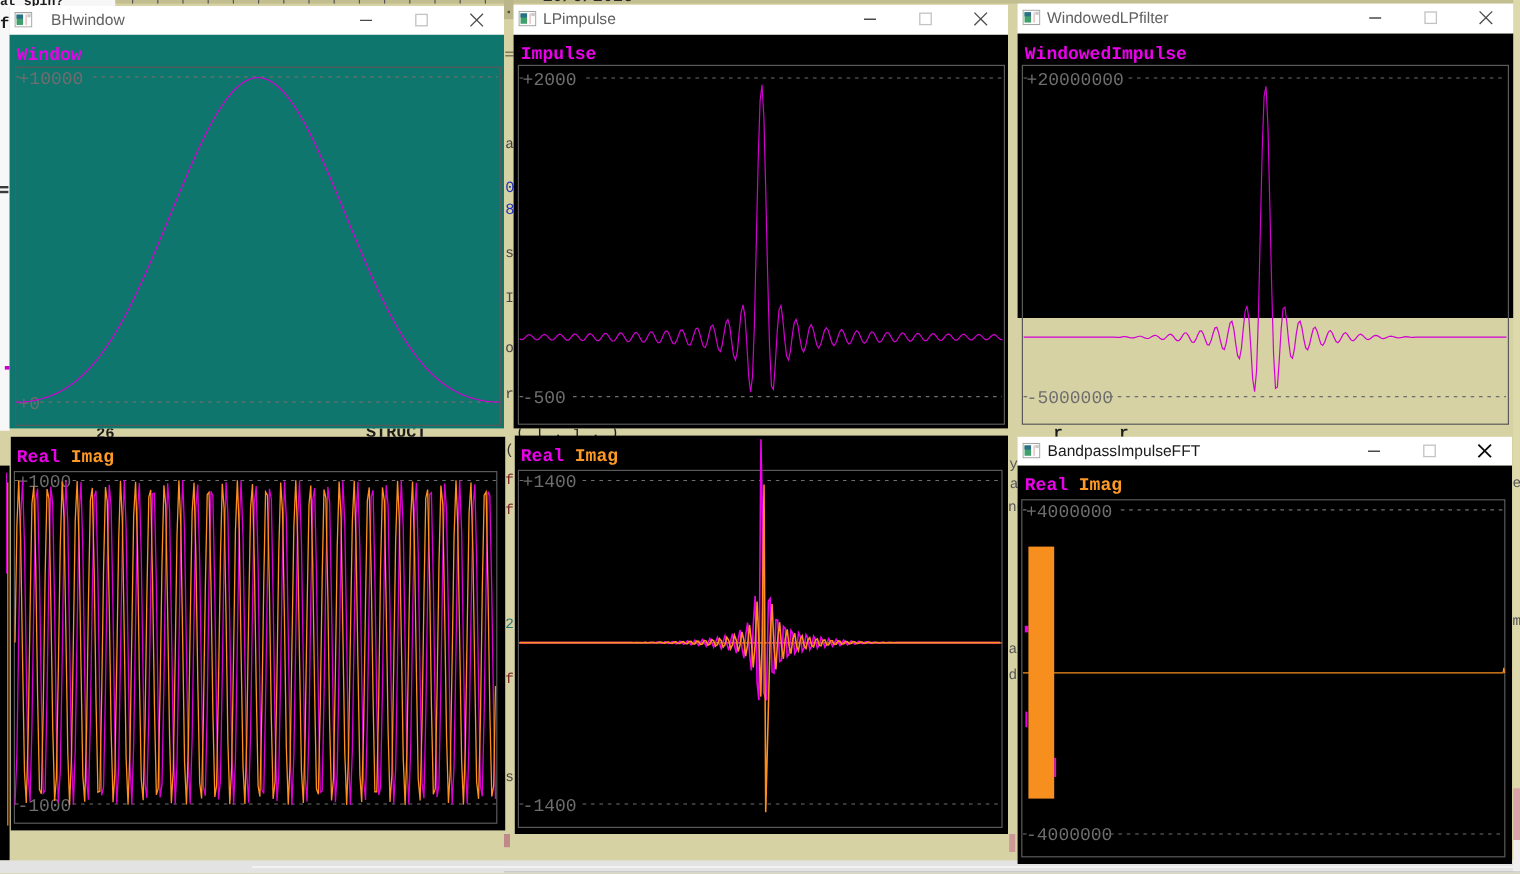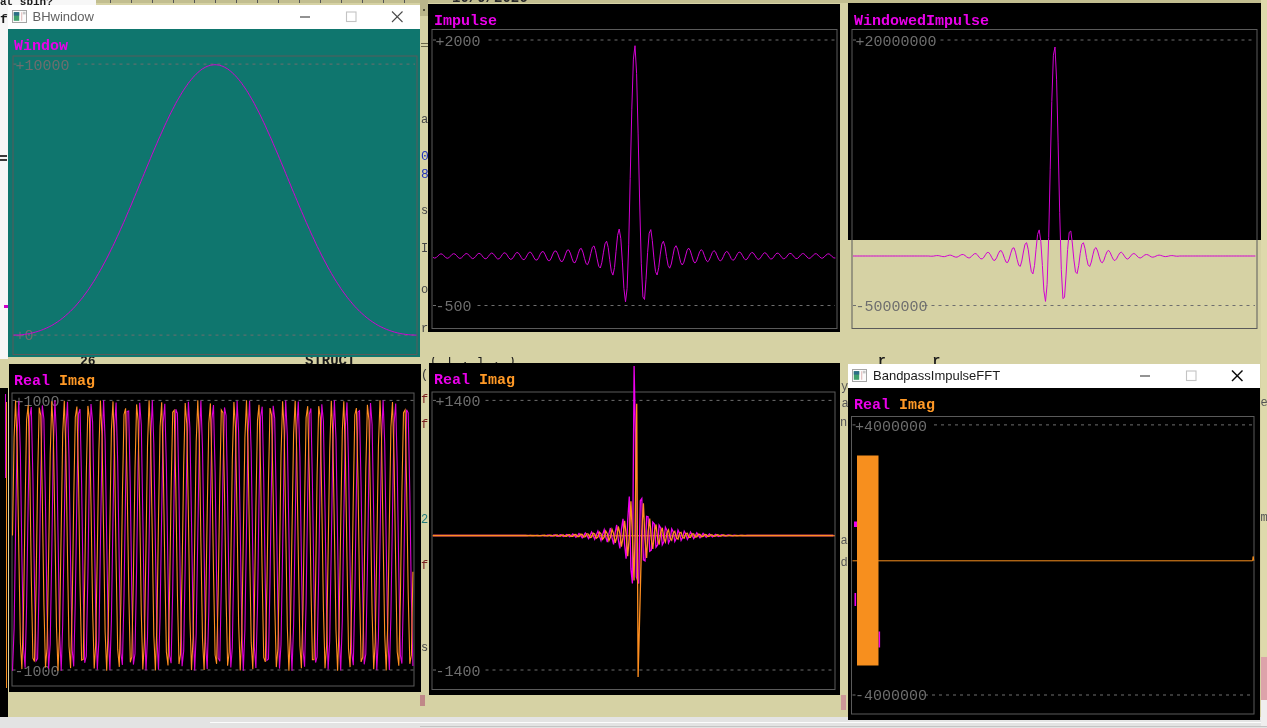--- a/index.html
+++ b/index.html
@@ -85,21 +85,21 @@
 
 <div style="position:absolute;left:7.5px;top:4.5px;width:412.9px;height:352.5px">
 <div style="position:relative;width:412.9px;height:24px;background:#fff">
 <svg width="15" height="13" viewBox="0 0 15 13" style="position:absolute;left:4px;top:5px">
           <rect x="0.5" y="0.5" width="14" height="12" fill="#fcfcfc" stroke="#a5a5a5"></rect>
           <rect x="1.8" y="2.2" width="5.4" height="8.6" fill="#3fa06c"></rect>
           <rect x="1.8" y="2.2" width="5.4" height="3.4" fill="#2d6e87"></rect>
           <rect x="9.3" y="2.2" width="0.9" height="8.6" fill="#ddb0b0"></rect>
           <rect x="10.8" y="1.8" width="2.8" height="2.6" fill="#c8c8c8"></rect>
         </svg>
-<span style="position:absolute;left:25px;top:4px;font-family:'Liberation Sans',sans-serif;font-size:13px;color:#616161">BHwindow</span>
+<span style="position:absolute;left:35px;top:4px;font-family:'Liberation Sans',sans-serif;font-size:13px;color:#616161">BHwindow</span>
 <svg width="138" height="24" viewBox="0 0 138 24" style="position:absolute;right:0;top:0">
           <line x1="18" y1="12" x2="28" y2="12" stroke="#4a4a4a" stroke-width="1.2"></line>
           <rect x="64.5" y="7" width="9.5" height="9.5" fill="none" stroke="#c3c3c3" stroke-width="1.1"></rect>
           <line x1="110" y1="6.5" x2="120.5" y2="17" stroke="#4a4a4a" stroke-width="1.1"></line>
           <line x1="120.5" y1="6.5" x2="110" y2="17" stroke="#4a4a4a" stroke-width="1.1"></line>
         </svg>
 </div>
 <div style="position:relative;width:412.9px;height:328.5px;background:#0f766e">
 <svg width="412.9" height="328.5" viewBox="7.5 28.5 412.9 328.5" style="position:absolute;left:0;top:0">
 
@@ -110,37 +110,69 @@
           <line x1="33" y1="334.6" x2="414.5" y2="334.6" stroke="#6e6e6e" stroke-width="1" stroke-dasharray="3 4"></line>
           <line x1="13" y1="334.6" x2="16" y2="334.6" stroke="#6e6e6e" stroke-width="1"></line>
 <text x="15" y="69.5" font-family="Liberation Mono, monospace" font-size="15px" fill="#6e6e6e">+10000</text>
 <text x="15" y="340" font-family="Liberation Mono, monospace" font-size="15px" fill="#6e6e6e">+0</text>
 <polyline points="13.0,334.6 14.6,334.6 16.1,334.5 17.7,334.5 19.3,334.4 20.9,334.2 22.4,334.1 24.0,333.9 25.6,333.6 27.2,333.4 28.7,333.1 30.3,332.8 31.9,332.4 33.5,332.0 35.0,331.6 36.6,331.1 38.2,330.6 39.8,330.1 41.3,329.5 42.9,328.9 44.5,328.2 46.1,327.5 47.6,326.8 49.2,326.0 50.8,325.2 52.4,324.3 53.9,323.3 55.5,322.4 57.1,321.3 58.7,320.2 60.2,319.1 61.8,317.9 63.4,316.6 64.9,315.3 66.5,313.9 68.1,312.5 69.7,311.0 71.2,309.5 72.8,307.8 74.4,306.2 76.0,304.4 77.5,302.6 79.1,300.7 80.7,298.8 82.3,296.8 83.8,294.7 85.4,292.6 87.0,290.3 88.6,288.1 90.1,285.7 91.7,283.3 93.3,280.8 94.9,278.3 96.4,275.6 98.0,273.0 99.6,270.2 101.2,267.4 102.7,264.5 104.3,261.6 105.9,258.6 107.5,255.5 109.0,252.4 110.6,249.2 112.2,246.0 113.8,242.7 115.3,239.3 116.9,235.9 118.5,232.5 120.0,229.0 121.6,225.5 123.2,221.9 124.8,218.3 126.3,214.6 127.9,211.0 129.5,207.3 131.1,203.5 132.6,199.8 134.2,196.0 135.8,192.2 137.4,188.4 138.9,184.6 140.5,180.8 142.1,176.9 143.7,173.1 145.2,169.3 146.8,165.5 148.4,161.7 150.0,157.9 151.5,154.2 153.1,150.5 154.7,146.8 156.3,143.1 157.8,139.5 159.4,135.9 161.0,132.4 162.6,128.9 164.1,125.4 165.7,122.1 167.3,118.7 168.8,115.5 170.4,112.3 172.0,109.2 173.6,106.2 175.1,103.2 176.7,100.3 178.3,97.6 179.9,94.9 181.4,92.3 183.0,89.8 184.6,87.4 186.2,85.1 187.7,82.9 189.3,80.8 190.9,78.9 192.5,77.0 194.0,75.3 195.6,73.7 197.2,72.2 198.8,70.8 200.3,69.6 201.9,68.4 203.5,67.5 205.1,66.6 206.6,65.9 208.2,65.3 209.8,64.8 211.4,64.5 212.9,64.3 214.5,64.2 216.1,64.3 217.6,64.5 219.2,64.8 220.8,65.3 222.4,65.9 223.9,66.6 225.5,67.5 227.1,68.4 228.7,69.6 230.2,70.8 231.8,72.2 233.4,73.7 235.0,75.3 236.5,77.0 238.1,78.9 239.7,80.8 241.3,82.9 242.8,85.1 244.4,87.4 246.0,89.8 247.6,92.3 249.1,94.9 250.7,97.6 252.3,100.3 253.9,103.2 255.4,106.2 257.0,109.2 258.6,112.3 260.2,115.5 261.7,118.7 263.3,122.1 264.9,125.4 266.4,128.9 268.0,132.4 269.6,135.9 271.2,139.5 272.7,143.1 274.3,146.8 275.9,150.5 277.5,154.2 279.0,157.9 280.6,161.7 282.2,165.5 283.8,169.3 285.3,173.1 286.9,176.9 288.5,180.8 290.1,184.6 291.6,188.4 293.2,192.2 294.8,196.0 296.4,199.8 297.9,203.5 299.5,207.3 301.1,211.0 302.7,214.6 304.2,218.3 305.8,221.9 307.4,225.5 309.0,229.0 310.5,232.5 312.1,235.9 313.7,239.3 315.2,242.7 316.8,246.0 318.4,249.2 320.0,252.4 321.5,255.5 323.1,258.6 324.7,261.6 326.3,264.5 327.8,267.4 329.4,270.2 331.0,273.0 332.6,275.6 334.1,278.3 335.7,280.8 337.3,283.3 338.9,285.7 340.4,288.1 342.0,290.3 343.6,292.6 345.2,294.7 346.7,296.8 348.3,298.8 349.9,300.7 351.5,302.6 353.0,304.4 354.6,306.2 356.2,307.8 357.8,309.5 359.3,311.0 360.9,312.5 362.5,313.9 364.1,315.3 365.6,316.6 367.2,317.9 368.8,319.1 370.3,320.2 371.9,321.3 373.5,322.4 375.1,323.3 376.6,324.3 378.2,325.2 379.8,326.0 381.4,326.8 382.9,327.5 384.5,328.2 386.1,328.9 387.7,329.5 389.2,330.1 390.8,330.6 392.4,331.1 394.0,331.6 395.5,332.0 397.1,332.4 398.7,332.8 400.3,333.1 401.8,333.4 403.4,333.6 405.0,333.9 406.6,334.1 408.1,334.2 409.7,334.4 411.3,334.5 412.9,334.5 414.4,334.6 416.0,334.6" fill="none" stroke="#d201d2" stroke-width="1.0"></polyline>
 
 </svg>
 </div>
 </div>
 <div style="position:absolute;left:427.5px;top:3.5px;width:412px;height:353.5px">
+<div style="position:relative;width:412px;height:25.5px;background:#fff">
+<svg width="15" height="13" viewBox="0 0 15 13" style="position:absolute;left:4px;top:5px">
+          <rect x="0.5" y="0.5" width="14" height="12" fill="#fcfcfc" stroke="#a5a5a5"></rect>
+          <rect x="1.8" y="2.2" width="5.4" height="8.6" fill="#3fa06c"></rect>
+          <rect x="1.8" y="2.2" width="5.4" height="3.4" fill="#2d6e87"></rect>
+          <rect x="9.3" y="2.2" width="0.9" height="8.6" fill="#ddb0b0"></rect>
+          <rect x="10.8" y="1.8" width="2.8" height="2.6" fill="#c8c8c8"></rect>
+        </svg>
+<span style="position:absolute;left:25px;top:4px;font-family:'Liberation Sans',sans-serif;font-size:13px;color:#616161">LPimpulse</span>
+<svg width="138" height="24" viewBox="0 0 138 24" style="position:absolute;right:0;top:0">
+          <line x1="18" y1="12" x2="28" y2="12" stroke="#4a4a4a" stroke-width="1.2"></line>
+          <rect x="64.5" y="7" width="9.5" height="9.5" fill="none" stroke="#c3c3c3" stroke-width="1.1"></rect>
+          <line x1="110" y1="6.5" x2="120.5" y2="17" stroke="#4a4a4a" stroke-width="1.1"></line>
+          <line x1="120.5" y1="6.5" x2="110" y2="17" stroke="#4a4a4a" stroke-width="1.1"></line>
+        </svg>
+</div>
 <div style="position:relative;width:412px;height:328.0px;background:#000">
 <svg width="412" height="328.0" viewBox="427.5 29.0 412 328.0" style="position:absolute;left:0;top:0">
 
 <rect x="431.5" y="54.5" width="405" height="299" fill="none" stroke="#5a5a5a" stroke-width="1"></rect>
 <text x="433.5" y="49.5" font-family="Liberation Mono, monospace" font-size="15px" fill="#ea01ea" font-weight="bold">Impulse</text>
 <line x1="488" y1="65" x2="834.5" y2="65" stroke="#6e6e6e" stroke-width="1" stroke-dasharray="3 4"></line>
           <line x1="432.5" y1="65" x2="435.5" y2="65" stroke="#6e6e6e" stroke-width="1"></line>
           <line x1="477" y1="330.5" x2="834.5" y2="330.5" stroke="#6e6e6e" stroke-width="1" stroke-dasharray="3 4"></line>
           <line x1="432.5" y1="330.5" x2="435.5" y2="330.5" stroke="#6e6e6e" stroke-width="1"></line>
 <text x="435" y="70.5" font-family="Liberation Mono, monospace" font-size="15px" fill="#6e6e6e">+2000</text>
 <text x="435" y="336" font-family="Liberation Mono, monospace" font-size="15px" fill="#6e6e6e">-500</text>
 <polyline points="432.5,282.4 434.1,283.1 435.7,282.6 437.2,281.1 438.8,279.6 440.4,278.8 442.0,279.3 443.5,280.8 445.1,282.5 446.7,283.3 448.3,282.8 449.9,281.2 451.4,279.5 453.0,278.7 454.6,279.1 456.2,280.7 457.7,282.5 459.3,283.4 460.9,282.9 462.5,281.3 464.1,279.5 465.6,278.5 467.2,278.9 468.8,280.6 470.4,282.5 471.9,283.6 473.5,283.2 475.1,281.5 476.7,279.4 478.3,278.3 479.8,278.7 481.4,280.5 483.0,282.6 484.6,283.8 486.2,283.4 487.7,281.6 489.3,279.4 490.9,278.1 492.5,278.5 494.0,280.3 495.6,282.6 497.2,284.0 498.8,283.7 500.4,281.8 501.9,279.4 503.5,277.8 505.1,278.1 506.7,280.1 508.2,282.7 509.8,284.3 511.4,284.0 513.0,282.0 514.6,279.3 516.1,277.5 517.7,277.8 519.3,279.9 520.9,282.7 522.4,284.6 524.0,284.5 525.6,282.2 527.2,279.2 528.8,277.2 530.3,277.3 531.9,279.6 533.5,282.8 535.1,285.0 536.6,285.0 538.2,282.6 539.8,279.1 541.4,276.7 543.0,276.7 544.5,279.2 546.1,282.9 547.7,285.6 549.3,285.6 550.8,283.0 552.4,279.0 554.0,276.1 555.6,276.0 557.2,278.8 558.7,283.0 560.3,286.3 561.9,286.5 563.5,283.5 565.1,278.9 566.6,275.3 568.2,274.9 569.8,278.1 571.4,283.2 572.9,287.2 574.5,287.8 576.1,284.3 577.7,278.7 579.3,274.1 580.8,273.4 582.4,277.1 584.0,283.4 585.6,288.7 587.1,289.7 588.7,285.6 590.3,278.4 591.9,272.2 593.5,270.9 595.0,275.5 596.6,283.8 598.2,291.2 599.8,293.0 601.3,287.7 602.9,277.8 604.5,268.8 606.1,266.2 607.7,272.4 609.2,284.7 610.8,296.3 612.4,300.1 614.0,292.6 615.5,276.5 617.1,260.3 618.7,254.0 620.3,263.6 621.9,287.1 623.4,313.4 625.0,326.8 626.6,313.6 628.2,269.8 629.7,203.6 631.3,134.2 632.9,84.1 634.5,70.7 636.1,98.6 637.6,158.1 639.2,229.0 640.8,288.8 642.4,321.9 644.0,324.5 645.5,304.6 647.1,277.6 648.7,258.2 650.3,254.6 651.8,265.5 653.4,282.9 655.0,296.6 656.6,300.0 658.2,292.7 659.7,279.9 661.3,269.2 662.9,266.2 664.5,271.6 666.0,281.6 667.6,290.4 669.2,293.2 670.8,289.0 672.4,280.7 673.9,273.2 675.5,270.7 677.1,274.1 678.7,281.1 680.2,287.6 681.8,290.0 683.4,287.2 685.0,281.1 686.6,275.3 688.1,273.1 689.7,275.4 691.3,280.8 692.9,286.0 694.4,288.1 696.0,286.1 697.6,281.3 699.2,276.6 700.8,274.6 702.3,276.3 703.9,280.6 705.5,284.9 707.1,286.8 708.6,285.4 710.2,281.5 711.8,277.5 713.4,275.6 715.0,276.9 716.5,280.5 718.1,284.2 719.7,286.0 721.3,284.8 722.9,281.6 724.4,278.1 726.0,276.4 727.6,277.4 729.2,280.4 730.7,283.6 732.3,285.3 733.9,284.5 735.5,281.7 737.1,278.6 738.6,277.0 740.2,277.7 741.8,280.3 743.4,283.2 744.9,284.8 746.5,284.2 748.1,281.7 749.7,279.0 751.3,277.4 752.8,278.0 754.4,280.2 756.0,282.9 757.6,284.4 759.1,283.9 760.7,281.8 762.3,279.3 763.9,277.8 765.5,278.2 767.0,280.2 768.6,282.6 770.2,284.0 771.8,283.7 773.3,281.8 774.9,279.5 776.5,278.1 778.1,278.4 779.7,280.2 781.2,282.4 782.8,283.7 784.4,283.5 786.0,281.9 787.5,279.7 789.1,278.4 790.7,278.6 792.3,280.1 793.9,282.2 795.4,283.5 797.0,283.4 798.6,281.9 800.2,279.9 801.8,278.6 803.3,278.7 804.9,280.1 806.5,282.0 808.1,283.3 809.6,283.2 811.2,281.9 812.8,280.1 814.4,278.8 816.0,278.8 817.5,280.1 819.1,281.8 820.7,283.1 822.3,283.1 823.8,281.9 825.4,280.2 827.0,279.0 828.6,278.9 830.2,280.1 831.7,281.7 833.3,282.9 834.9,283.0" fill="none" stroke="#d201d2" stroke-width="1.0"></polyline>
 
 </svg>
 </div>
 </div>
 <div style="position:absolute;left:847.5px;top:3px;width:413px;height:354px">
+<div style="position:relative;width:413px;height:25px;background:#fff">
+<svg width="15" height="13" viewBox="0 0 15 13" style="position:absolute;left:4px;top:5px">
+          <rect x="0.5" y="0.5" width="14" height="12" fill="#fcfcfc" stroke="#a5a5a5"></rect>
+          <rect x="1.8" y="2.2" width="5.4" height="8.6" fill="#3fa06c"></rect>
+          <rect x="1.8" y="2.2" width="5.4" height="3.4" fill="#2d6e87"></rect>
+          <rect x="9.3" y="2.2" width="0.9" height="8.6" fill="#ddb0b0"></rect>
+          <rect x="10.8" y="1.8" width="2.8" height="2.6" fill="#c8c8c8"></rect>
+        </svg>
+<span style="position:absolute;left:25px;top:4px;font-family:'Liberation Sans',sans-serif;font-size:13px;color:#616161">WindowedLPfilter</span>
+<svg width="138" height="24" viewBox="0 0 138 24" style="position:absolute;right:0;top:0">
+          <line x1="18" y1="12" x2="28" y2="12" stroke="#4a4a4a" stroke-width="1.2"></line>
+          <rect x="64.5" y="7" width="9.5" height="9.5" fill="none" stroke="#c3c3c3" stroke-width="1.1"></rect>
+          <line x1="110" y1="6.5" x2="120.5" y2="17" stroke="#4a4a4a" stroke-width="1.1"></line>
+          <line x1="120.5" y1="6.5" x2="110" y2="17" stroke="#4a4a4a" stroke-width="1.1"></line>
+        </svg>
+</div>
 <div style="position:relative;width:413px;height:237px;background:#000">
 <svg width="413" height="329" viewBox="847.5 28 413 329" style="position:absolute;left:0;top:0">
 
 <rect x="851.5" y="54.5" width="405" height="299" fill="none" stroke="#5a5a5a" stroke-width="1"></rect>
 <text x="853.5" y="49.5" font-family="Liberation Mono, monospace" font-size="15px" fill="#ea01ea" font-weight="bold">WindowedImpulse</text>
 <line x1="940" y1="65" x2="1254.5" y2="65" stroke="#6e6e6e" stroke-width="1" stroke-dasharray="3 4"></line>
           <line x1="852.5" y1="65" x2="855.5" y2="65" stroke="#6e6e6e" stroke-width="1"></line>
           <line x1="924" y1="330.5" x2="1254.5" y2="330.5" stroke="#6e6e6e" stroke-width="1" stroke-dasharray="3 4"></line>
           <line x1="852.5" y1="330.5" x2="855.5" y2="330.5" stroke="#6e6e6e" stroke-width="1"></line>
 <text x="855" y="70.5" font-family="Liberation Mono, monospace" font-size="15px" fill="#6e6e6e">+20000000</text>

